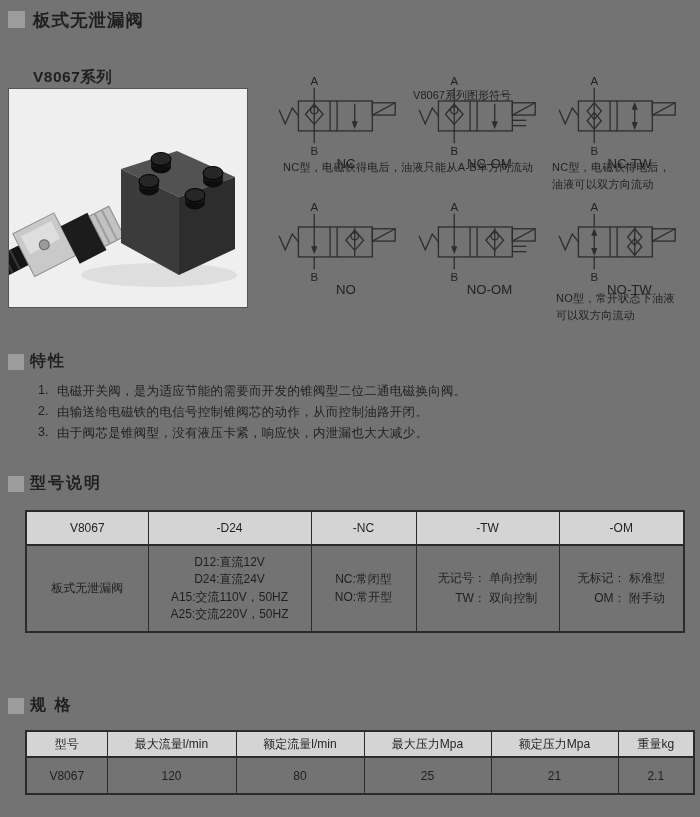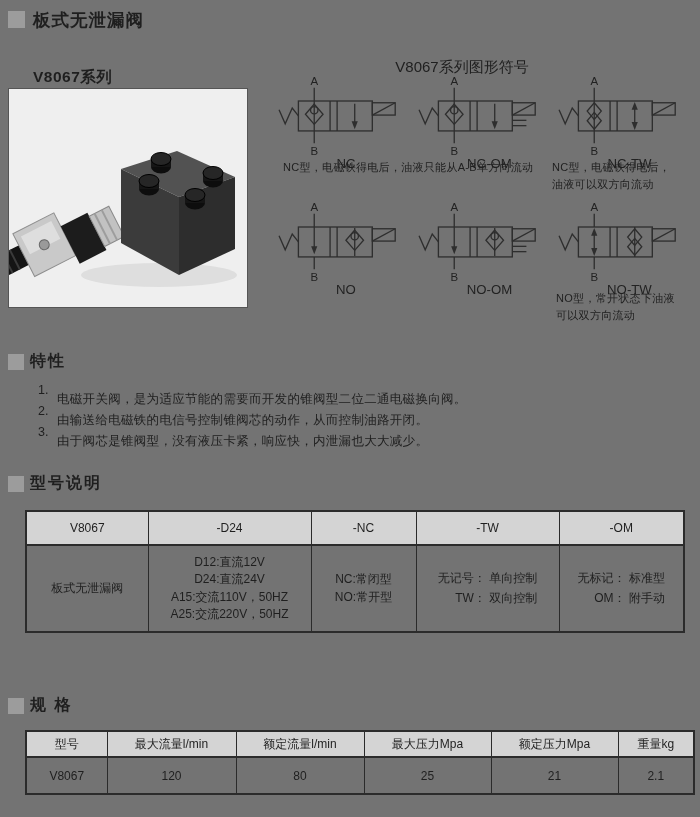--- a/index.html
+++ b/index.html
@@ -21,27 +21,27 @@
 
   
   .sym { width:132px; height:106px; }
   .sym line, .sym polyline, .sym rect, .sym polygon, .sym circle {
     stroke:#2e2e2e; stroke-width:1.5; fill:none;
   }
   .sym .fill { fill:#2e2e2e; stroke:none; }
   .sym text { fill:#222; stroke:none; font-size:13px; text-anchor:middle;
               font-family:"Liberation Sans","DejaVu Sans",sans-serif; }
   .sym text.nm { font-size:15px; }
-  .sym-title { font-size:15px; text-align:center; }
+  .sym-title { font-size:11px; text-align:center;margin-top:30px; }
   .caption { font-size:11px; line-height:1.5; white-space:pre-line; letter-spacing:0.3px; }
   .nowrap { white-space:nowrap; }
 
   
   .feat-num { position:absolute; left:38px; font-size:12.5px; }
-  .feat-txt { position:absolute; left:57px; font-size:12.5px; letter-spacing:0.3px;margin-top:8px; }
+  .feat-txt { position:absolute; left:57px; font-size:12.5px; letter-spacing:0.3px; }
 
   
   table { border-collapse:collapse; table-layout:fixed;padding-left:32px; }
   .dtable { border:2px solid #2b2b2b; }
   .dtable td { border:1px solid #2b2b2b; text-align:center; vertical-align:middle;
                font-size:12px; padding:2px 4px; }
   .dtable tr.hdr td { background:#d4d4d4; border-bottom:2px solid #2b2b2b; }
   .multiline { white-space:pre-line; line-height:1.45; }
   .alignblock { display:inline-block; text-align:right; white-space:pre-line; line-height:1.6; }
 </style>

